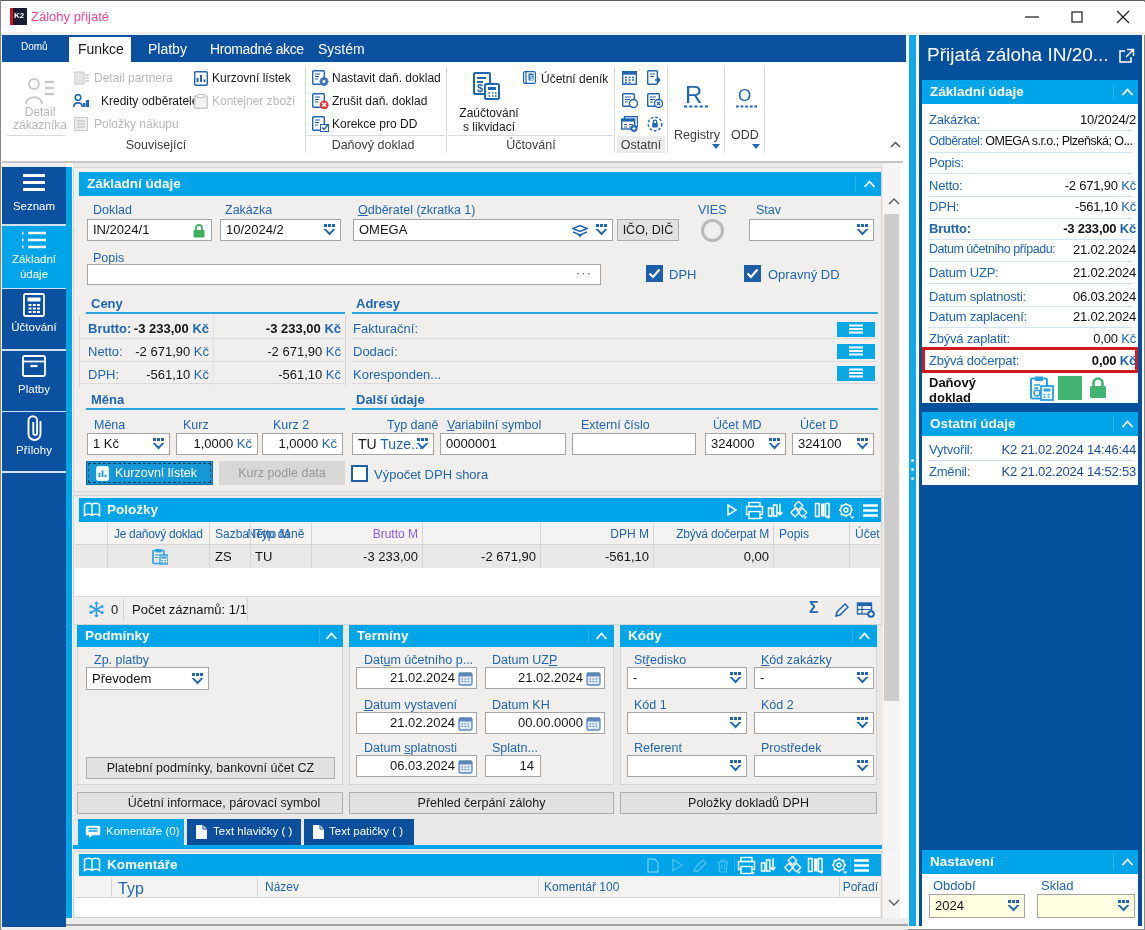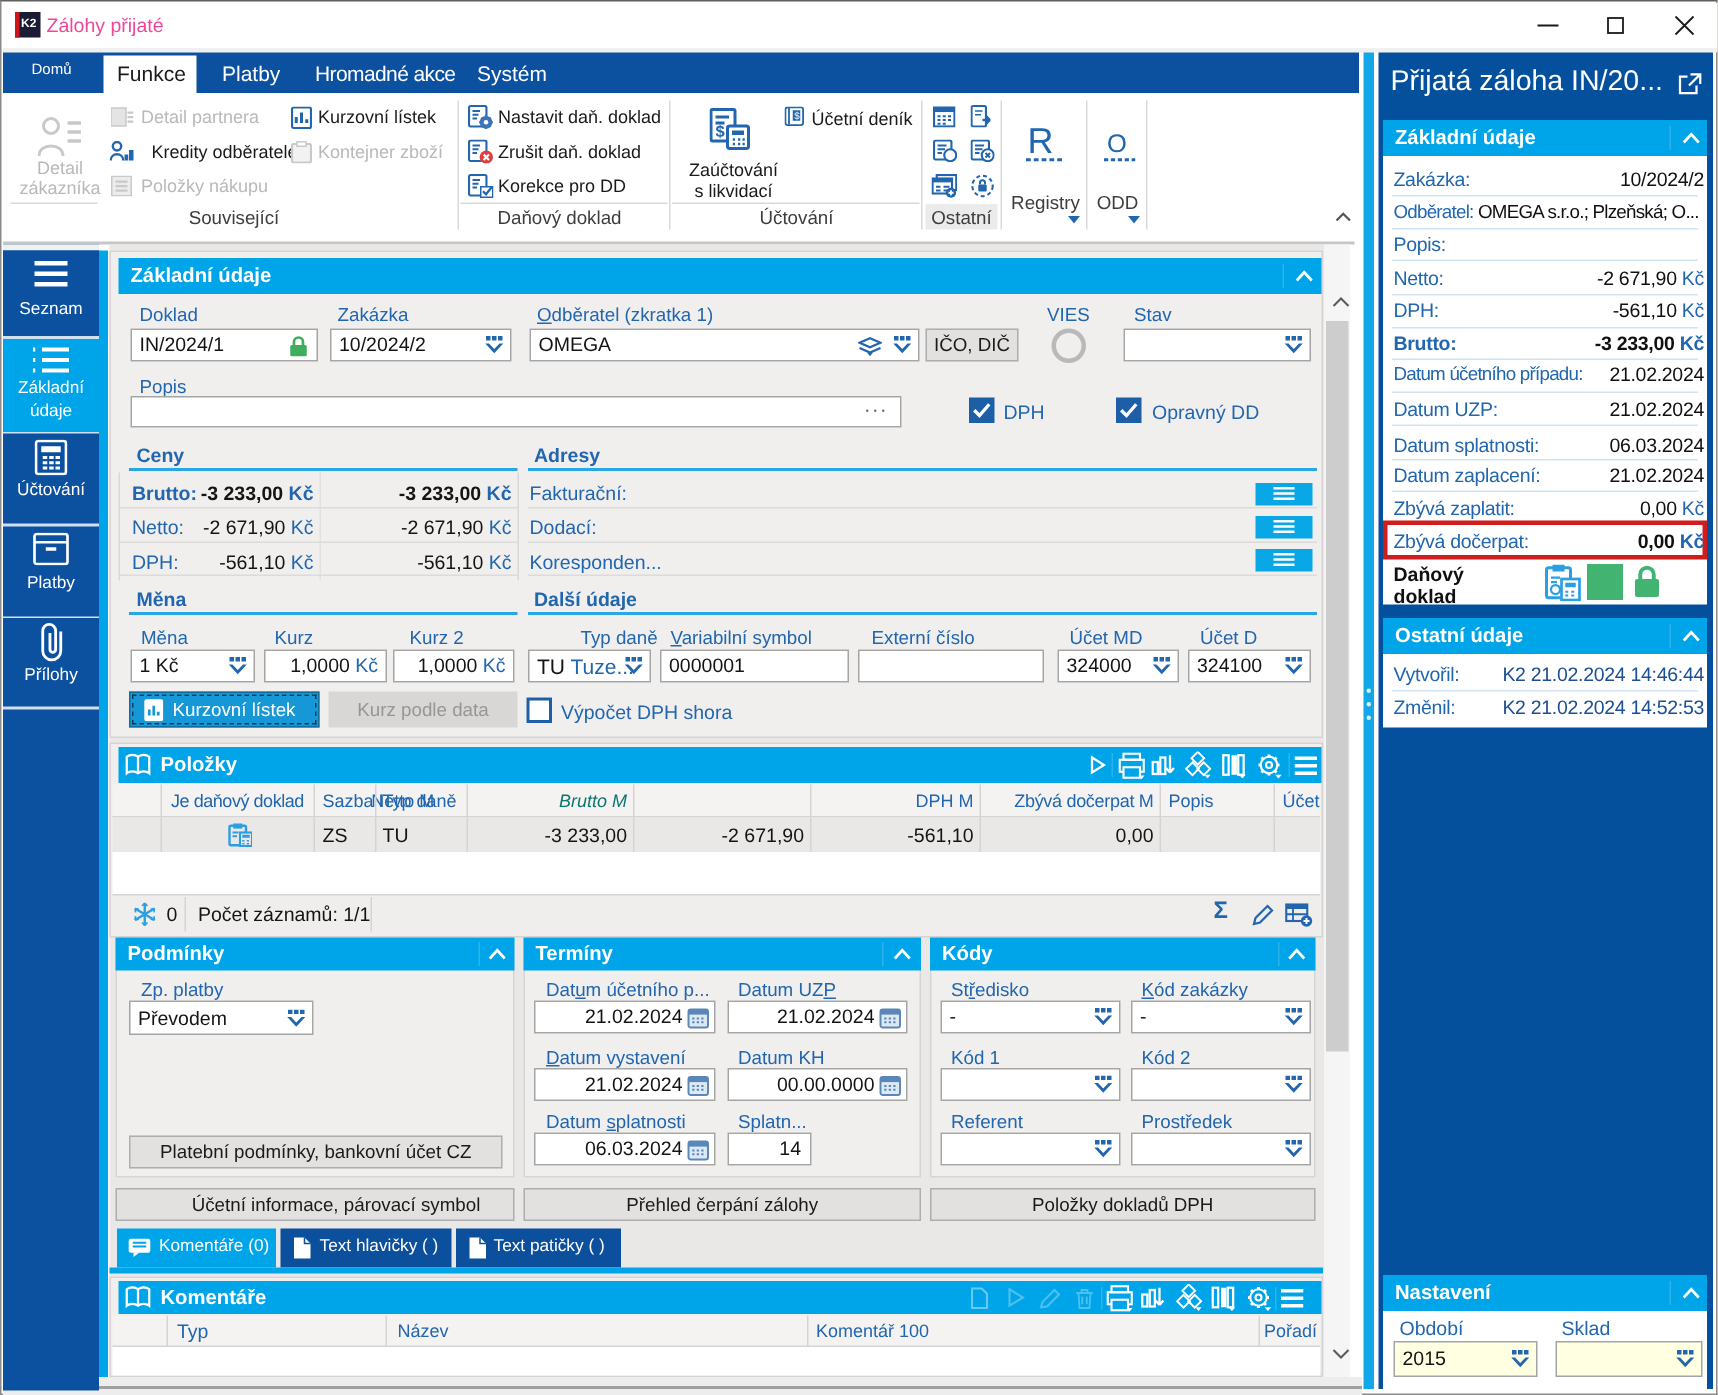--- a/index.html
+++ b/index.html
@@ -496,21 +496,21 @@
       </svg>
 <div class="abs" style="left:858px;top:501px;width:1px;height:16px;background:#2db3ec;"></div>
 <svg class="abs" style="left:862px;top:503px;" width="15" height="13">
         <path d="M0 1.5 H15 M0 6.5 H15 M0 11.5 H15" stroke="#fff" stroke-width="2.4"></path>
       </svg>
 
 <div class="abs" style="left:74px;top:522px;width:805px;height:22px;background:#f4f3f2;border-bottom:1px solid #d5d4d3;"></div>
 <div class="abs" style="left:113px;top:526px;font-size:12px;color:#2166ae;letter-spacing:-0.3px;">Je daňový doklad</div>
 <div class="abs" style="left:214px;top:526px;font-size:12px;color:#2166ae;">Sazba I</div>
 <div class="abs" style="left:254px;top:526px;font-size:12px;color:#2166ae;">Typ daně</div>
-<div class="abs" style="left:0px;top:526px;width:417px;text-align:right;font-size:12px;color:#0f766e;font-style:italic;">Brutto M</div>
+<div class="abs" style="left:0px;top:526px;width:417px;text-align:right;font-size:12px;color:#8b5cf6;">Brutto M</div>
 <div class="abs" style="left:0px;top:526px;width:535px;text-align:center;font-size:12px;color:#2166ae;">Netto M</div>
 <div class="abs" style="left:0px;top:526px;width:648px;text-align:right;font-size:12px;color:#2166ae;">DPH M</div>
 <div class="abs" style="left:0px;top:526px;width:768px;text-align:right;font-size:12px;color:#2166ae;letter-spacing:-0.2px;">Zbývá dočerpat M</div>
 <div class="abs" style="left:778px;top:526px;font-size:12px;color:#2166ae;">Popis</div>
 <div class="abs" style="left:854px;top:526px;font-size:12px;color:#2166ae;">Účet</div>
 
 <div class="abs" style="left:74px;top:544px;width:805px;height:23px;background:#e9e8e7;"></div>
 <svg class="abs" style="left:151px;top:547px;" width="16" height="17" viewBox="0 0 16 17">
         <rect x="1" y="2.5" width="11" height="13" rx="1" fill="none" stroke="#2b9fe2" stroke-width="1.6"></rect>
         <rect x="3.5" y="1" width="6" height="3.4" fill="#2b9fe2"></rect>
@@ -804,21 +804,21 @@
           <path d="M9 2 V4 M9 14 V16 M2 9 H4 M14 9 H16 M4 4 L5.5 5.5 M12.5 12.5 L14 14 M4 14 L5.5 12.5 M12.5 5.5 L14 4" stroke-width="2"></path>
         </g>
         <path d="M13 15.5 l4.5 0 l-2.2 2.5 Z" fill="#fff"></path>
       </svg>
 <div class="abs" style="left:849px;top:857px;width:1px;height:15px;background:#2db3ec;"></div>
 <svg class="abs" style="left:853px;top:858px;" width="15" height="13">
         <path d="M0 1.5 H15 M0 6.5 H15 M0 11.5 H15" stroke="#fff" stroke-width="2.4"></path>
       </svg>
 
 <div class="abs" style="left:74px;top:876px;width:805px;height:21px;background:#f4f3f2;border-bottom:1px solid #d5d4d3;"></div>
-<div class="abs" style="left:117px;top:879px;font-size:13px;color:#2166ae;">Typ</div>
+<div class="abs" style="left:117px;top:879px;font-size:16px;color:#2166ae;">Typ</div>
 <div class="abs" style="left:264px;top:879px;font-size:12px;color:#2166ae;">Název</div>
 <div class="abs" style="left:543px;top:879px;font-size:12px;color:#2166ae;">Komentář 100</div>
 <div class="abs" style="left:0px;top:879px;width:877px;text-align:right;font-size:12px;color:#2166ae;">Pořadí</div>
 <div class="abs" style="left:110px;top:876px;width:1px;height:21px;background:#d5d4d3;"></div>
 <div class="abs" style="left:256px;top:876px;width:1px;height:21px;background:#d5d4d3;"></div>
 <div class="abs" style="left:537px;top:876px;width:1px;height:21px;background:#d5d4d3;"></div>
 <div class="abs" style="left:838px;top:876px;width:1px;height:21px;background:#d5d4d3;"></div>
 <div class="abs" style="left:74px;top:897px;width:805px;height:19px;background:#fff;"></div>
 </div>
 
@@ -919,21 +919,21 @@
         <span class="t">Nastavení</span>
       </div>
 <div class="abs" style="left:1112px;top:853px;width:1px;height:16px;background:#2db3ec;"></div>
 <svg class="up" style="left:1120px;top:857px;" viewBox="0 0 13 8">
         <path d="M1.5 7 L6.5 1.5 L11.5 7" fill="none" stroke="#fff" stroke-width="1.8"></path>
       </svg>
 <div class="abs" style="left:921px;top:873px;width:216px;height:52px;background:#fff;"></div>
 <div class="lbl" style="left:932px;top:877px;font-size:13px;">Období</div>
 <div class="lbl" style="left:1040px;top:877px;font-size:13px;">Sklad</div>
 <div class="fld" style="left:928px;top:893px;width:96px;height:24px;background:#ffffe1;">
-        <span class="tx" style="top:3px;">2015</span>
+        <span class="tx" style="top:3px;">2024</span>
 <svg class="chev" style="top:5px;" viewBox="0 0 15 13">
           <g fill="#2166ae">
             <rect x="2" y="0" width="3" height="3"></rect>
             <rect x="6" y="0" width="3" height="3"></rect>
             <rect x="10" y="0" width="3" height="3"></rect>
             <path d="M1.5 5 L7.5 11.5 L13.5 5 L11 5 L7.5 8.6 L4 5 Z"></path>
           </g>
         </svg>
       </div>
 <div class="fld" style="left:1036px;top:893px;width:98px;height:24px;background:#ffffe1;">

